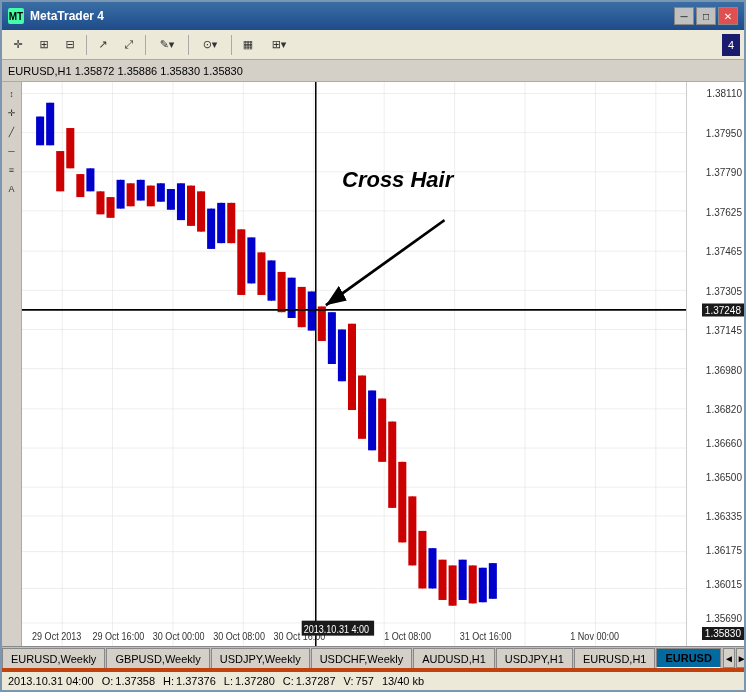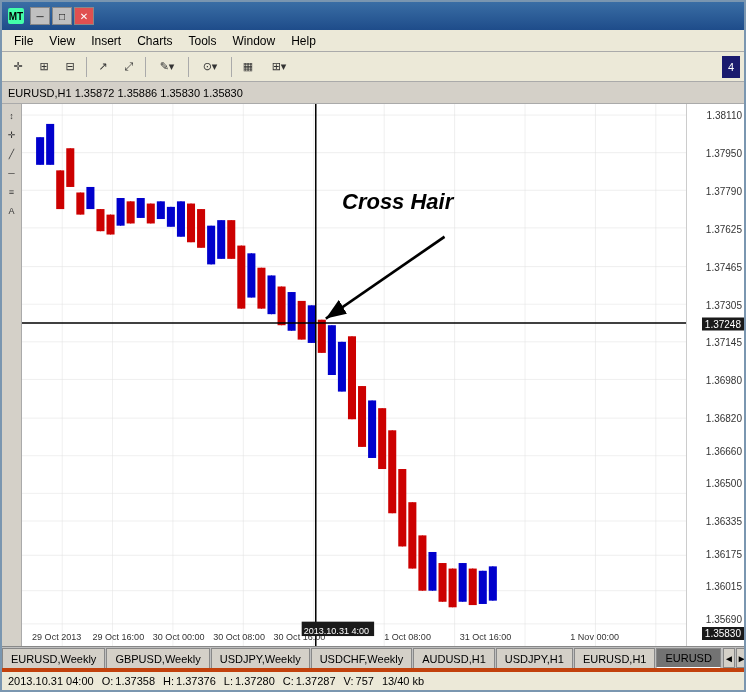--- a/index.html
+++ b/index.html
@@ -270,22 +270,22 @@
       border: 1px solid #888;
       border-bottom: none;
       display: flex;
       align-items: center;
       cursor: pointer;
       white-space: nowrap;
       color: #000;
       margin-right: 1px;
     }
     .tab.active {
-      background: #737373;
-      font-weight: normal;
+      background: #0369a1;
+      font-weight: bold;
       border-bottom: 1px solid #fff;
     }
     .tab-nav-btn {
       width: 16px;
       height: 20px;
       background: #d4d0c8;
       border: 1px solid #888;
       display: flex;
       align-items: center;
       justify-content: center;
@@ -314,36 +314,28 @@
   </style>
 </head>
 <body>
 
 <div class="window">
 
   <div class="title-bar">
     <div class="title-bar-icon">
       <span>MT</span>
     </div>
+    <span class="title-bar-text">MetaTrader 4</span>
     <div class="title-bar-buttons">
       <div class="tb-btn">─</div>
       <div class="tb-btn">□</div>
       <div class="tb-btn close">✕</div>
     </div>
   </div>
 
-  <div class="menu-bar">
-    <span class="menu-item">File</span>
-    <span class="menu-item">View</span>
-    <span class="menu-item">Insert</span>
-    <span class="menu-item">Charts</span>
-    <span class="menu-item">Tools</span>
-    <span class="menu-item">Window</span>
-    <span class="menu-item">Help</span>
-  </div>
 
   <div class="toolbar">
     <div class="tool-btn">✛</div>
     <div class="tool-btn">⊞</div>
     <div class="tool-btn">⊟</div>
     <div class="tool-sep"></div>
     <div class="tool-btn">↗</div>
     <div class="tool-btn">⤢</div>
     <div class="tool-sep"></div>
     <div class="tool-btn-wide">✎▾</div>

